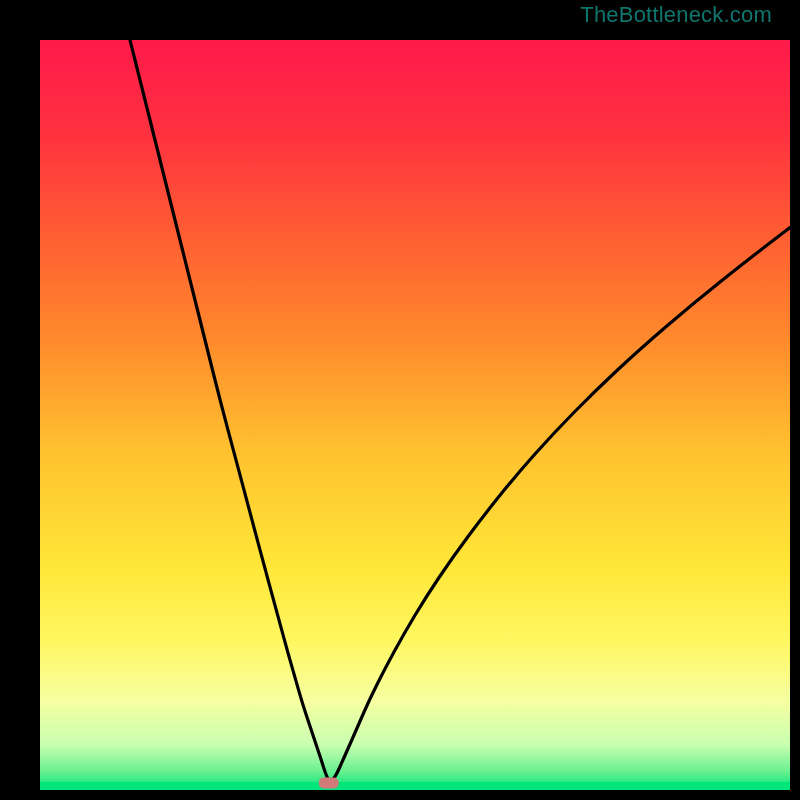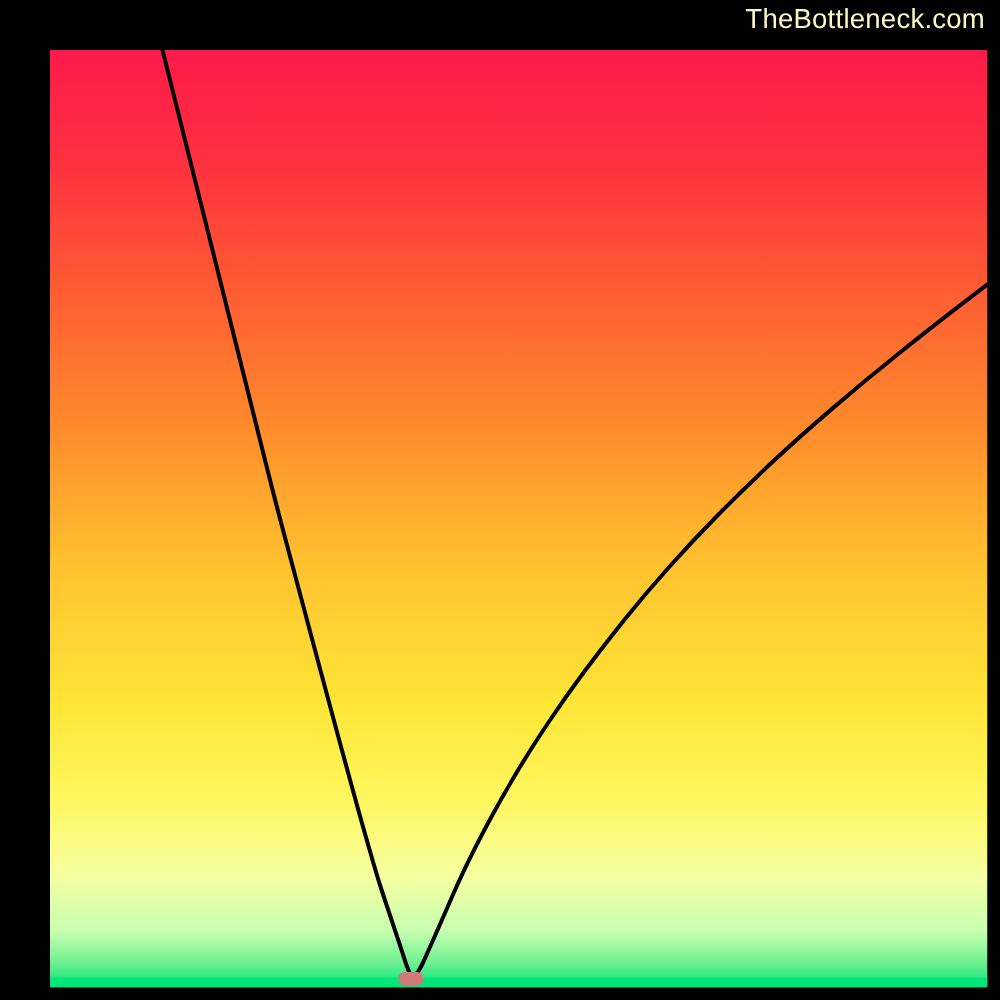--- a/index.html
+++ b/index.html
@@ -22,22 +22,22 @@
   .plot {
     position: absolute;
     left: 25px;
     top: 25px;
     width: 750px;
     height: 750px;
   }
   .watermark {
     position: absolute;
     top: 2px;
-    right: 12px;
-    color: #fef9c3;
+    right: 28px;
+    color: #0f766e;
     font-size: 22px;
     font-weight: 500;
     letter-spacing: 0.2px;
     z-index: 50;
   }
   svg { display:block; }
 </style>
 </head>
 <body>
 

